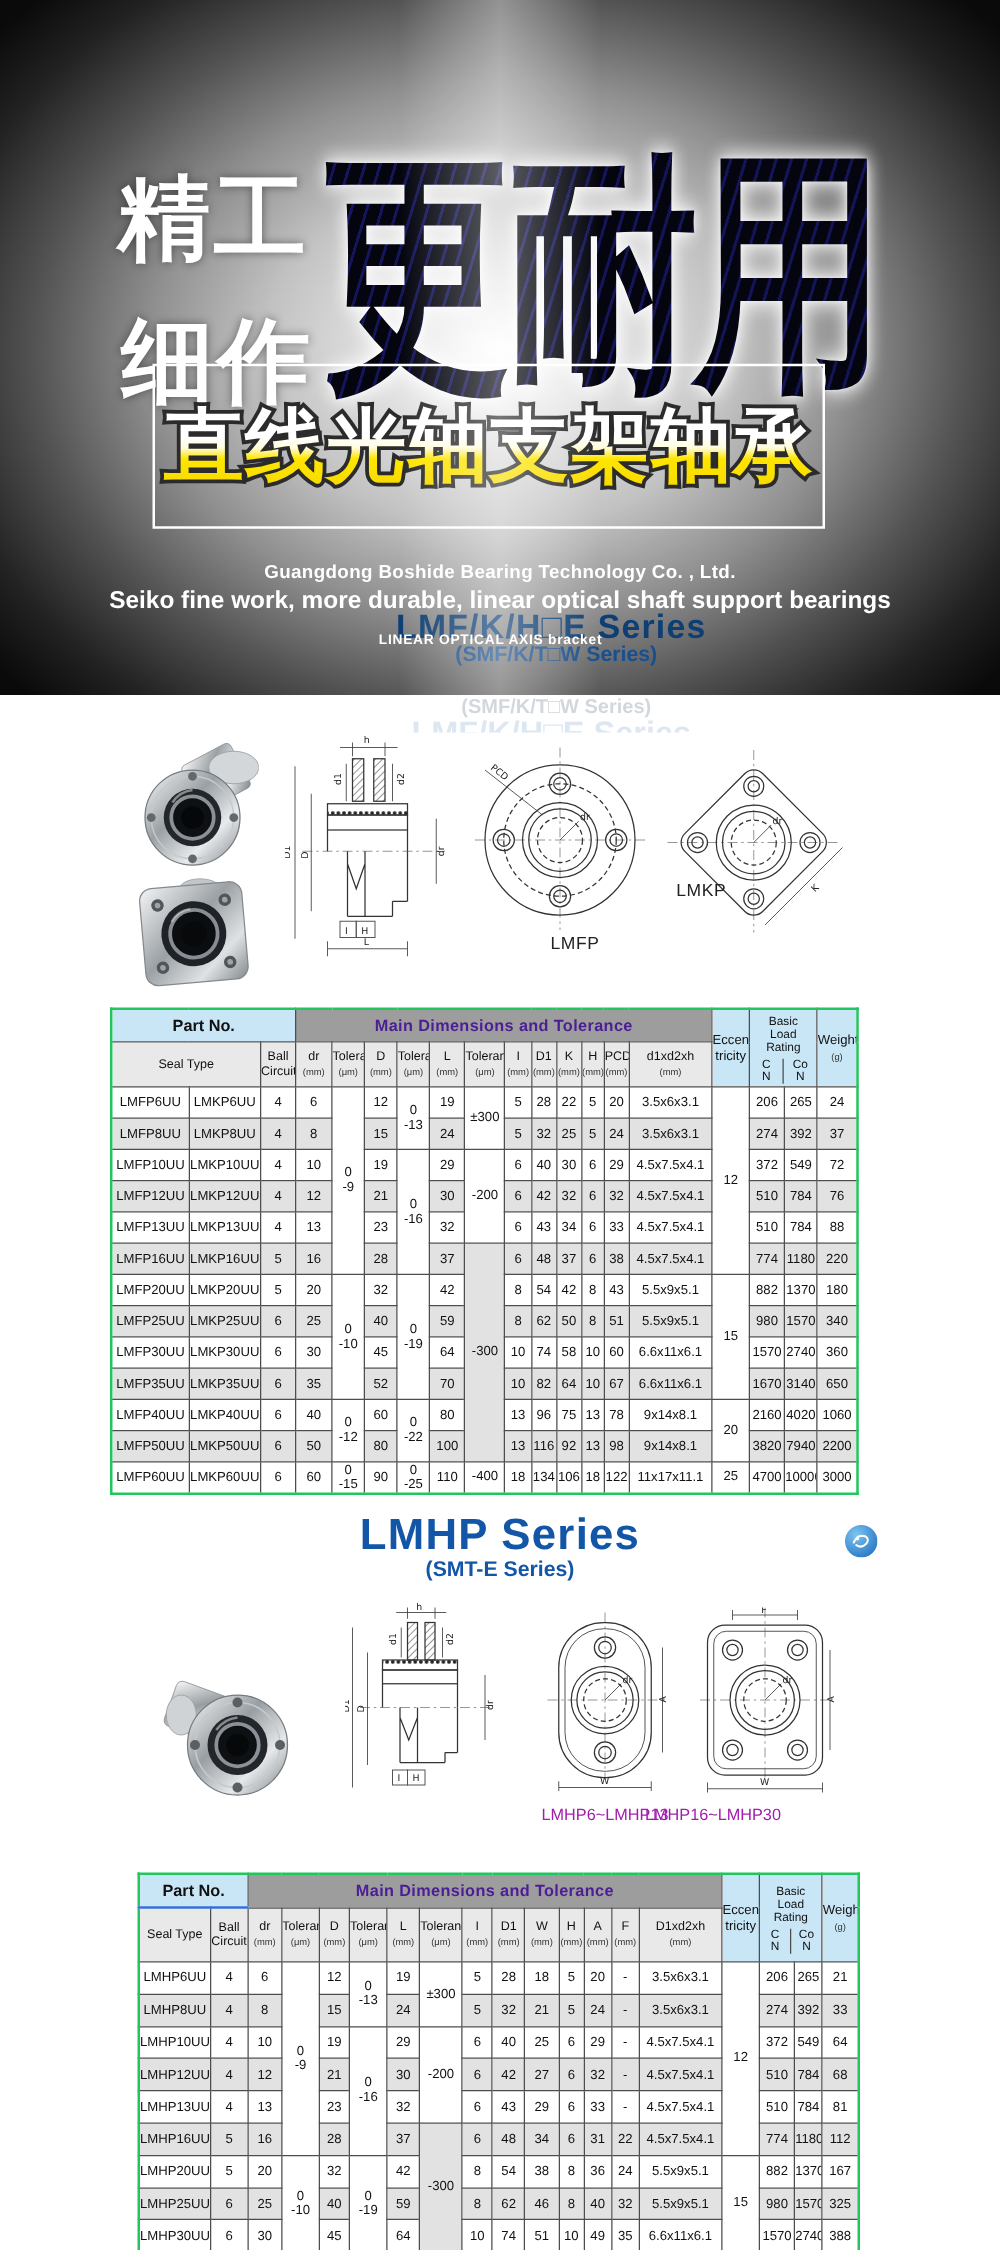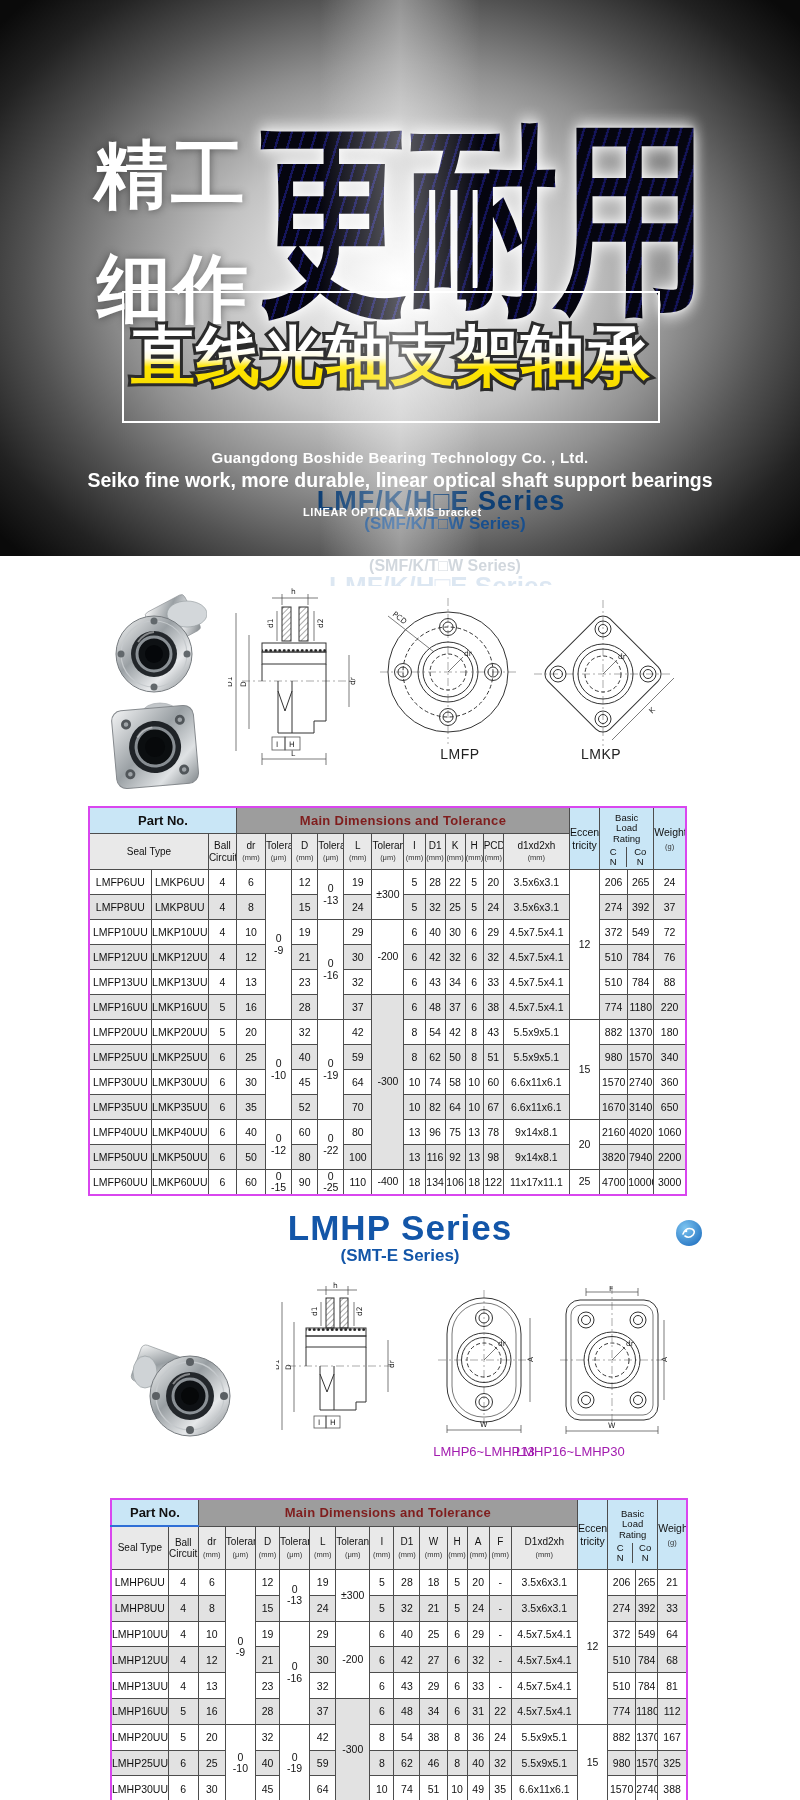--- a/index.html
+++ b/index.html
@@ -57,34 +57,34 @@
 
   
   .lmhp-title{position:absolute;left:0;top:1208px;width:800px;text-align:center;
     color:#1356a8;font-weight:bold;font-size:35px;letter-spacing:1px;}
   .lmhp-subtitle{position:absolute;left:0;top:1246px;width:800px;text-align:center;
     color:#1356a8;font-weight:bold;font-size:17px;}
   .badge{position:absolute;left:676px;top:1220px;width:26px;height:26px;border-radius:50%;cursor:pointer;}
 
   
   table{border-collapse:collapse;table-layout:fixed;position:absolute;background:#fff;
-    border:2px solid #d946ef;padding-left:11px;}
+    border:2px solid #22c55e;padding-left:11px;}
   #lmf-table{left:88px;top:806px;width:599px;}
   #lmhp-table{left:110px;top:1498px;width:578px;}
   th,td{border:1px solid #4d4d4d;text-align:center;vertical-align:middle;padding:0;overflow:hidden;
     color:#111;}
   thead tr:first-child th{height:25px;}
   #lmf-table thead tr+tr th{height:35px;}
   #lmhp-table thead tr+tr th{height:42px;}
   #lmf-table td{height:24px;font-size:10.5px;}
   #lmhp-table td{height:24.8px;font-size:10.5px;}
   tr.stripe td{background:#e2e2e2;}
   td.mcell{background:#fff;font-size:10px;line-height:1.08;}
   th.hblue{background:#c9e6f6;font-weight:bold;font-size:13px;}
-  th.hgray{background:#9d9d9d;color:#7f1d1d;font-weight:bold;font-size:13px;letter-spacing:.3px;}
+  th.hgray{background:#9d9d9d;color:#4c1d95;font-weight:bold;font-size:13px;letter-spacing:.3px;}
   th.h2{background:#e9e9e9;font-weight:normal;font-size:10px;line-height:1.15;}
   .unit{font-size:7.5px;color:#333;font-weight:normal;}
   th.hecc{font-weight:normal;font-size:10.5px;line-height:1.2;}
   th.hblr{font-weight:normal;padding:0;}
   .blr-t{font-size:9.5px;line-height:1.12;padding-top:3px;}
   .blr-c{display:flex;margin-top:2px;}
   .blr-c div{flex:1;font-size:9.5px;line-height:1.1;}
   .blr-c div+div{border-left:1px solid #4d4d4d;}
   th.hwt{font-weight:normal;font-size:10.5px;line-height:1.2;}
   th.bu{border-bottom:2px solid #2f6fd6;}
@@ -249,21 +249,21 @@
       <circle class="tl" cx="30" cy="76" r="8"></circle>
         <circle class="tl" cx="30" cy="76" r="4.5"></circle>
     </g>
     <line class="dim" x1="84" y1="142" x2="146" y2="80"></line>
     <text class="dl" transform="rotate(-45 124 116)" x="124" y="116">K</text>
     <line class="dim" x1="75" y1="76" x2="89" y2="62"></line>
     <text class="dl" x="90" y="61">dr</text>
   </svg>
 
   <div class="fig-label" style="left:400px;top:746px;width:120px;text-align:center">LMFP</div>
-  <div class="fig-label" style="left:541px;top:746px;width:120px;text-align:center">LMKP</div>
+  <div class="fig-label" style="left:541px;top:704px;width:120px;text-align:left">LMKP</div>
 
   <table id="lmf-table">
       <colgroup>
         <col style="width: 62px;">
         <col style="width: 57px;">
         <col style="width: 28px;">
         <col style="width: 29px;">
         <col style="width: 26px;">
         <col style="width: 26px;">
         <col style="width: 26px;">

